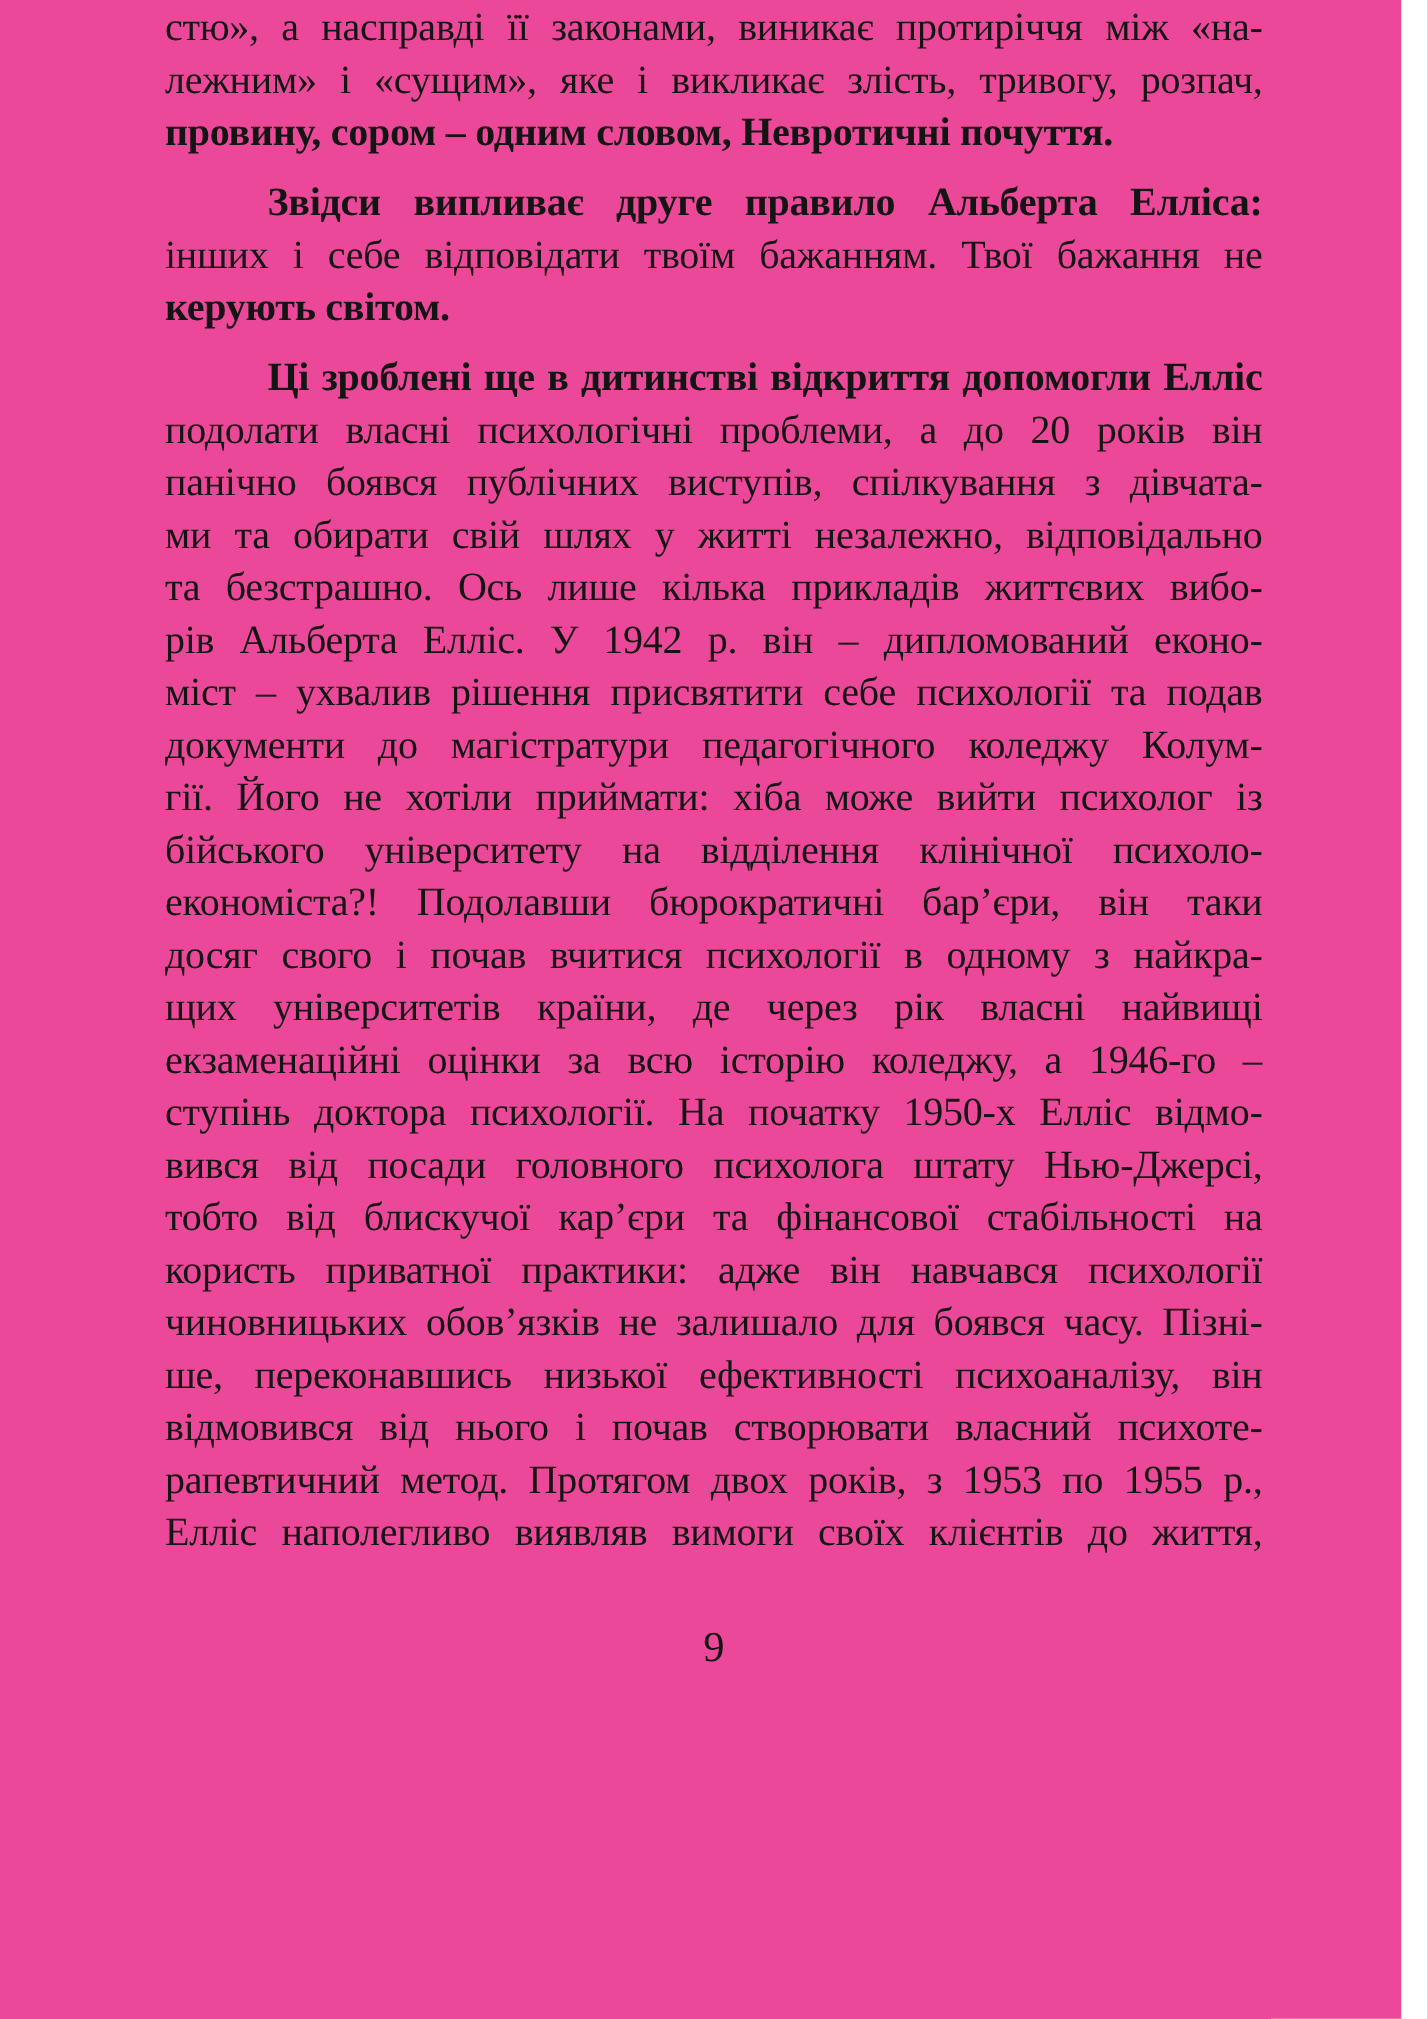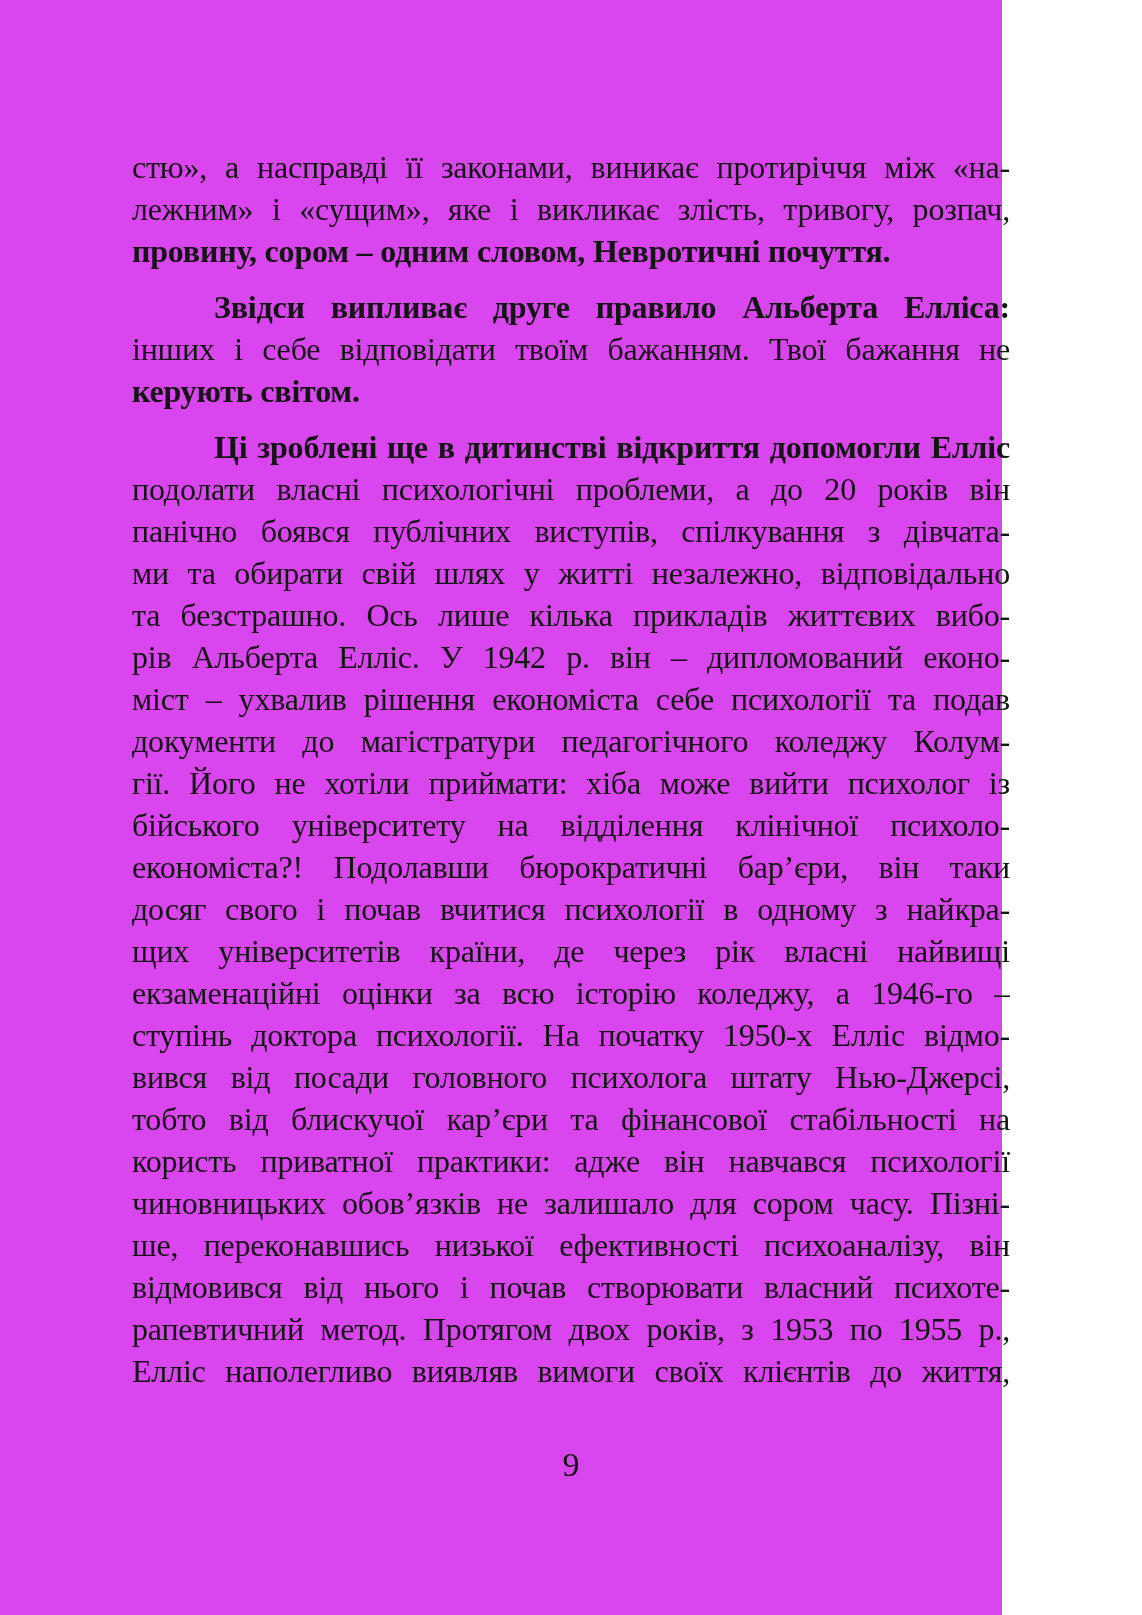--- a/index.html
+++ b/index.html
@@ -9,25 +9,24 @@
   }
   body {
     width: 1142px;
     height: 1615px;
     overflow: hidden;
     font-family: "Liberation Serif", "DejaVu Serif", serif;
     color: #141414;
   }
   .page {
     position: relative;
-    width: 1002px;
+    width: 1121px;
     height: 1615px;
-    background: #d946ef;
+    background: #ec4899;
     box-sizing: border-box;
-    padding-top: 146px;
   }
   .text-block {
     margin-left: 132px;
     width: 878px;
   }
   .paragraph { margin: 0; }
   .paragraph + .paragraph { margin-top: 14px; }
   .line {
     font-size: 32px;
     line-height: 42px;
@@ -66,33 +65,33 @@
         <div class="line">інших і себе відповідати твоїм бажанням. Твої бажання не</div>
         <div class="line flush-left">керують світом.</div>
       </div>
       <div class="paragraph">
         <div class="line indent">Ці зроблені ще в дитинстві відкриття допомогли Елліс</div>
         <div class="line">подолати власні психологічні проблеми, а до 20 років він</div>
         <div class="line">панічно боявся публічних виступів, спілкування з дівчата-</div>
         <div class="line">ми та обирати свій шлях у житті незалежно, відповідально</div>
         <div class="line">та безстрашно. Ось лише кілька прикладів життєвих вибо-</div>
         <div class="line">рів Альберта Елліс. У 1942 р. він – дипломований еконо-</div>
-        <div class="line">міст – ухвалив рішення економіста себе психології та подав</div>
+        <div class="line">міст – ухвалив рішення присвятити себе психології та подав</div>
         <div class="line">документи до магістратури педагогічного коледжу Колум-</div>
         <div class="line">гії. Його не хотіли приймати: хіба може вийти психолог із</div>
         <div class="line">бійського університету на відділення клінічної психоло-</div>
         <div class="line">економіста?! Подолавши бюрократичні бар’єри, він таки</div>
         <div class="line">досяг свого і почав вчитися психології в одному з найкра-</div>
         <div class="line">щих університетів країни, де через рік власні найвищі</div>
         <div class="line">екзаменаційні оцінки за всю історію коледжу, а 1946-го –</div>
         <div class="line">ступінь доктора психології. На початку 1950-х Елліс відмо-</div>
         <div class="line">вився від посади головного психолога штату Нью-Джерсі,</div>
         <div class="line">тобто від блискучої кар’єри та фінансової стабільності на</div>
         <div class="line">користь приватної практики: адже він навчався психології</div>
-        <div class="line">чиновницьких обов’язків не залишало для сором часу. Пізні-</div>
+        <div class="line">чиновницьких обов’язків не залишало для боявся часу. Пізні-</div>
         <div class="line">ше, переконавшись низької ефективності психоаналізу, він</div>
         <div class="line">відмовився від нього і почав створювати власний психоте-</div>
         <div class="line">рапевтичний метод. Протягом двох років, з 1953 по 1955 р.,</div>
         <div class="line">Елліс наполегливо виявляв вимоги своїх клієнтів до життя,</div>
       </div>
     </div>
   <div class="page-footer">
     <span class="page-number">9</span>
   </div>
 </div>

